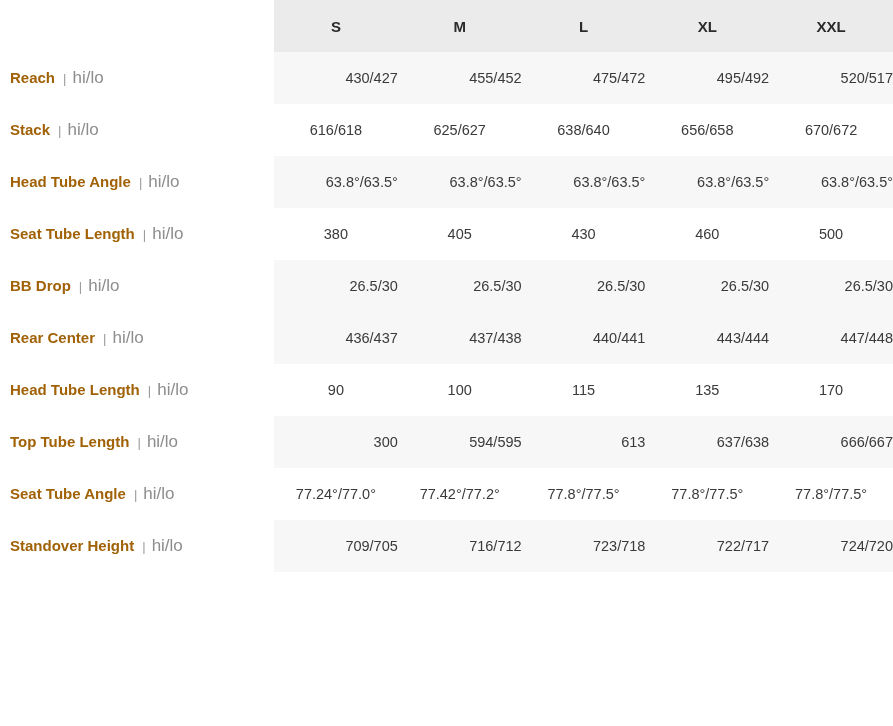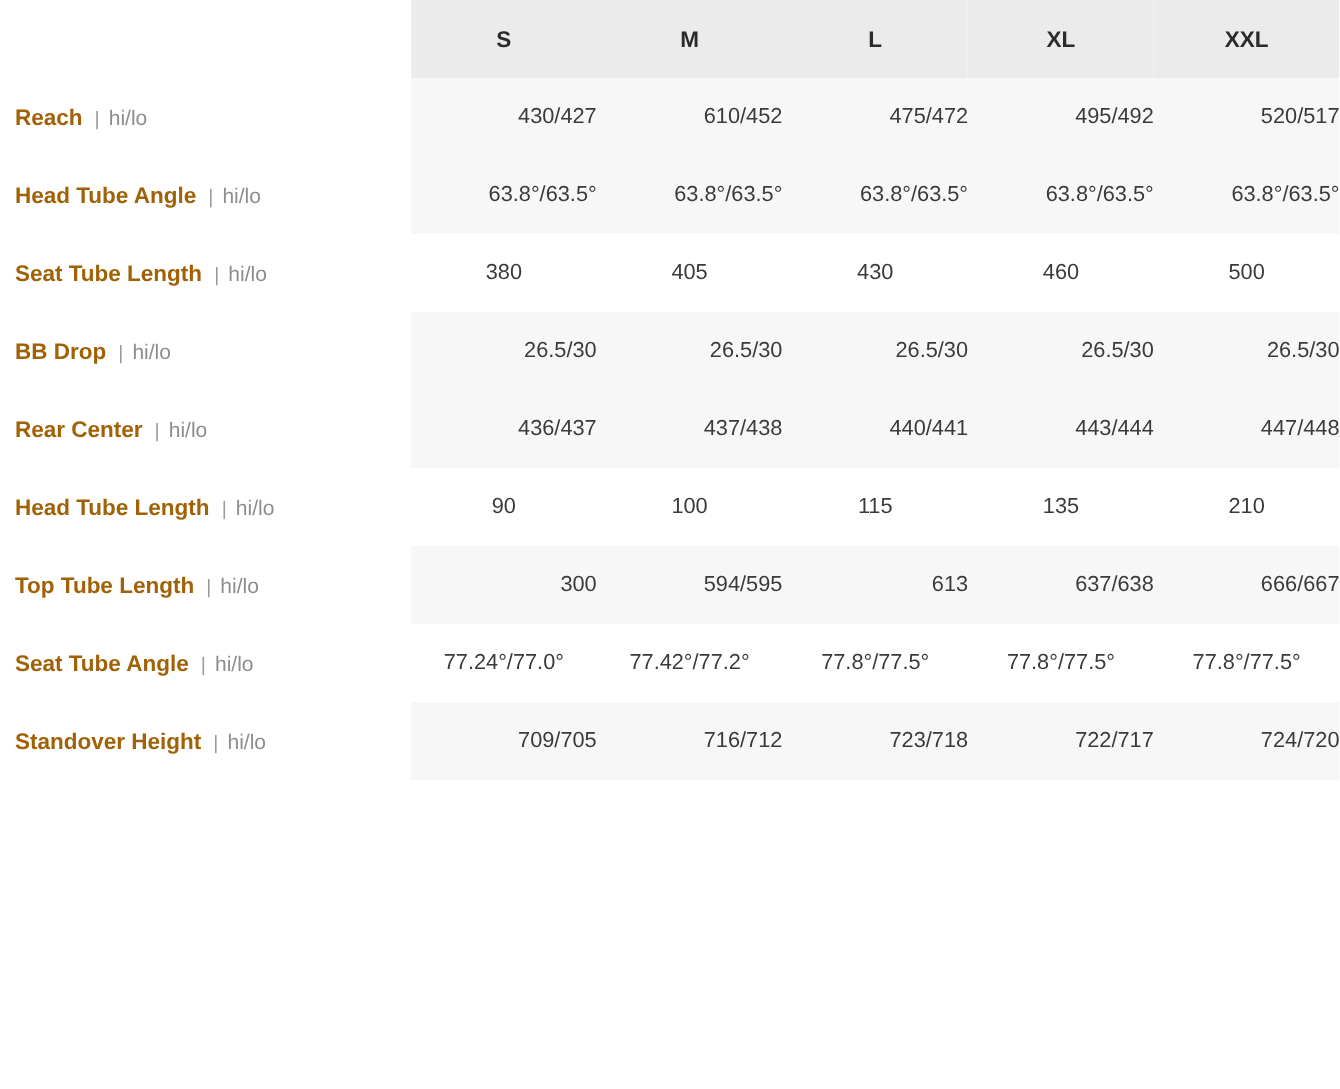--- a/index.html
+++ b/index.html
@@ -63,21 +63,21 @@
     font-size: 15px;
     font-weight: bold;
     color: #a16207;
   }
   .metric-sep {
     color: #9a9a9a;
     font-size: 13px;
     margin: 0 2px 0 4px;
   }
   .metric-sub {
-    font-size: 14px;
+    font-size: 17px;
     color: #8d8d8d;
   }
 </style>
 </head>
 <body>
 
 <table class="geo-table">
   <colgroup>
     <col class="label-col">
     <col class="size-col">
@@ -98,26 +98,38 @@
   </thead>
   <tbody>
 
     <tr class="odd">
       <td class="label">
         <span class="metric-name">Reach</span>
         <span class="metric-sep">|</span>
         <span class="metric-sub">hi/lo</span>
       </td>
       <td class="value">430/427</td>
-      <td class="value">610/452</td>
+      <td class="value">455/452</td>
       <td class="value">475/472</td>
       <td class="value">495/492</td>
       <td class="value">520/517</td>
     </tr>
 
+    <tr class="even">
+      <td class="label">
+        <span class="metric-name">Stack</span>
+        <span class="metric-sep">|</span>
+        <span class="metric-sub">hi/lo</span>
+      </td>
+      <td class="value">616/618</td>
+      <td class="value">625/627</td>
+      <td class="value">638/640</td>
+      <td class="value">656/658</td>
+      <td class="value">670/672</td>
+    </tr>
 
     <tr class="odd">
       <td class="label">
         <span class="metric-name">Head Tube Angle</span>
         <span class="metric-sep">|</span>
         <span class="metric-sub">hi/lo</span>
       </td>
       <td class="value">63.8°/63.5°</td>
       <td class="value">63.8°/63.5°</td>
       <td class="value">63.8°/63.5°</td>
@@ -170,21 +182,21 @@
     <tr class="even">
       <td class="label">
         <span class="metric-name">Head Tube Length</span>
         <span class="metric-sep">|</span>
         <span class="metric-sub">hi/lo</span>
       </td>
       <td class="value">90</td>
       <td class="value">100</td>
       <td class="value">115</td>
       <td class="value">135</td>
-      <td class="value">210</td>
+      <td class="value">170</td>
     </tr>
 
     <tr class="odd">
       <td class="label">
         <span class="metric-name">Top Tube Length</span>
         <span class="metric-sep">|</span>
         <span class="metric-sub">hi/lo</span>
       </td>
       <td class="value">300</td>
       <td class="value">594/595</td>

